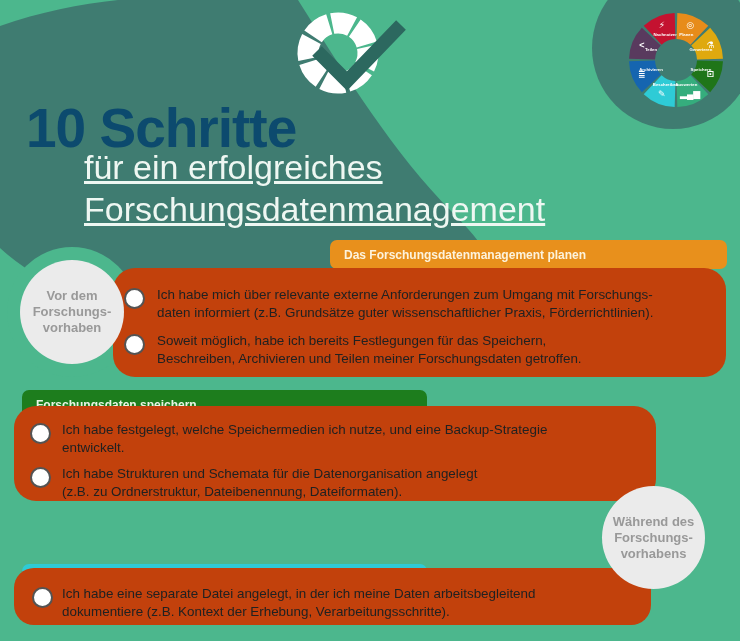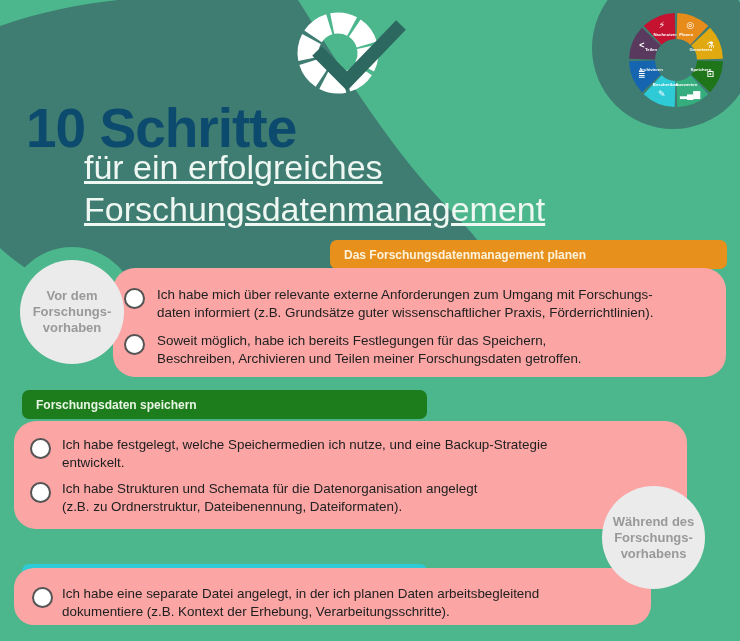--- a/index.html
+++ b/index.html
@@ -17,23 +17,23 @@
   .sub1{top:148px;}
   .sub2{top:190px;}
   .banner{
     position:absolute;height:29px;border-radius:7px;
     display:flex;align-items:center;
     font-size:12px;font-weight:700;padding-left:14px;box-sizing:border-box;
   }
   .banner-orange{left:330px;top:240px;width:397px;background:#e8901c;color:#fdf3dc;}
   .banner-green{left:22px;top:390px;width:405px;background:#1d7d1d;color:#e9f5e4;}
   .banner-cyan{left:22px;top:540px;width:405px;background:#2ecbd6;color:#ffffff;margin-top:24px;}
-  .whitebox{position:absolute;background:#fca5a5;border-radius:22px;}
+  .whitebox{position:absolute;background:#c2410c;border-radius:22px;}
   .box1{left:113px;top:268px;width:613px;height:109px;}
-  .box2{left:14px;top:421px;width:642px;height:108px;padding-left:31px;}
+  .box2{left:14px;top:406px;width:642px;height:95px;}
   .box3{left:14px;top:568px;width:637px;height:57px;border-radius:20px;}
   .check-circle{
     position:absolute;width:21px;height:21px;border-radius:50%;
     border:2.5px solid #545454;background:#ffffff;box-sizing:border-box;
   }
   .check-text{
     position:absolute;color:#212121;font-size:13.4px;line-height:18px;
     white-space:nowrap;
   }
   .badge{
@@ -129,21 +129,21 @@
       <div>(z.B. zu Ordnerstruktur, Dateibenennung, Dateiformaten).</div>
     </div>
   </div>
 
   <div class="banner banner-cyan">
     <span>Forschungsdaten beschreiben</span>
   </div>
   <div class="whitebox box3">
     <div class="check-circle" style="left:18px;top:19px;"></div>
     <div class="check-text" style="left:48px;top:17px;">
-      <div>Ich habe eine separate Datei angelegt, in der ich planen Daten arbeitsbegleitend</div>
+      <div>Ich habe eine separate Datei angelegt, in der ich meine Daten arbeitsbegleitend</div>
       <div>dokumentiere (z.B. Kontext der Erhebung, Verarbeitungsschritte).</div>
     </div>
   </div>
 
   <div class="badge badge1">
     <div>Vor dem</div>
     <div>Forschungs-</div>
     <div>vorhaben</div>
   </div>
   <div class="badge badge2">

